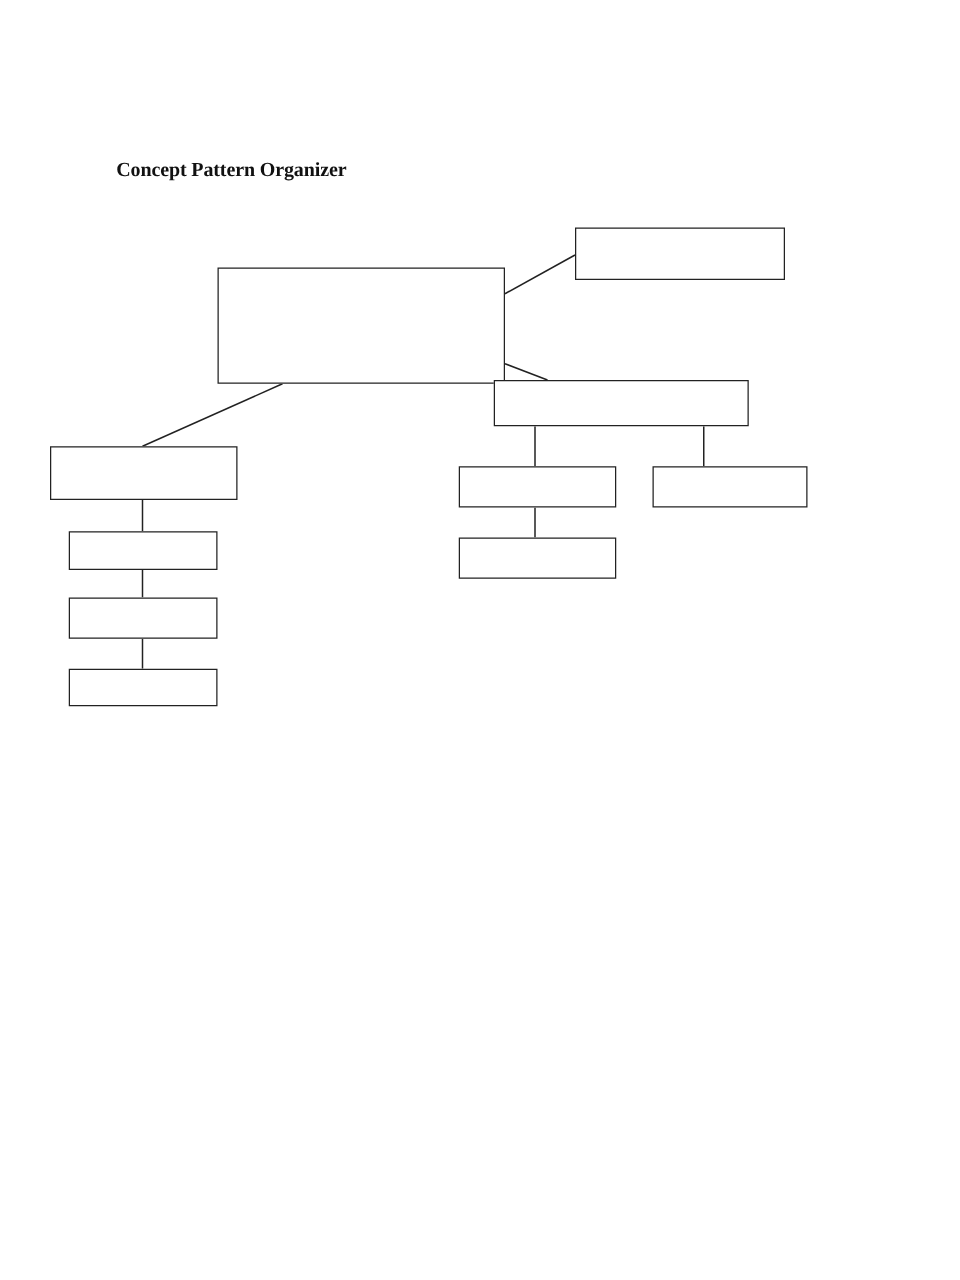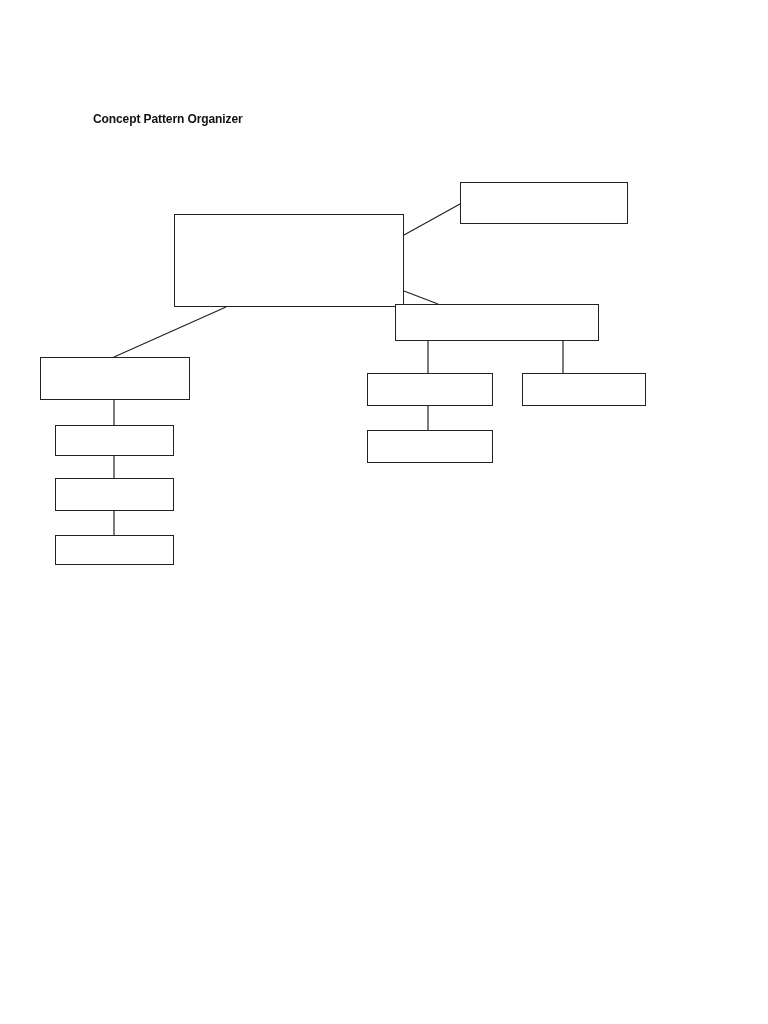--- a/index.html
+++ b/index.html
@@ -1,20 +1,20 @@
 <!DOCTYPE html>
 <html><head>
   <meta charset="utf-8">
   <style>
     html, body { margin: 0; padding: 0; background: #ffffff; }
     body { width: 768px; height: 1024px; position: relative; overflow: hidden; }
     .title {
-      position: absolute; left: 93px; top: 112px;
-      font-family: Liberation Sans, sans-serif;
-      font-size: 12px; font-weight: bold; color: #111;
+      position: absolute; left: 93px; top: 128px;
+      font-family: Liberation Serif, serif;
+      font-size: 16px; font-weight: bold; color: #111;
       letter-spacing: -0.1px;
     }
     svg.diagram { position: absolute; left: 0; top: 0; }
     .box { position: absolute; border: 1.3px solid #222; background: #fff; box-sizing: border-box; }
   </style>
 </head>
 <body>
 
 <div class="title">Concept Pattern Organizer</div>
 

